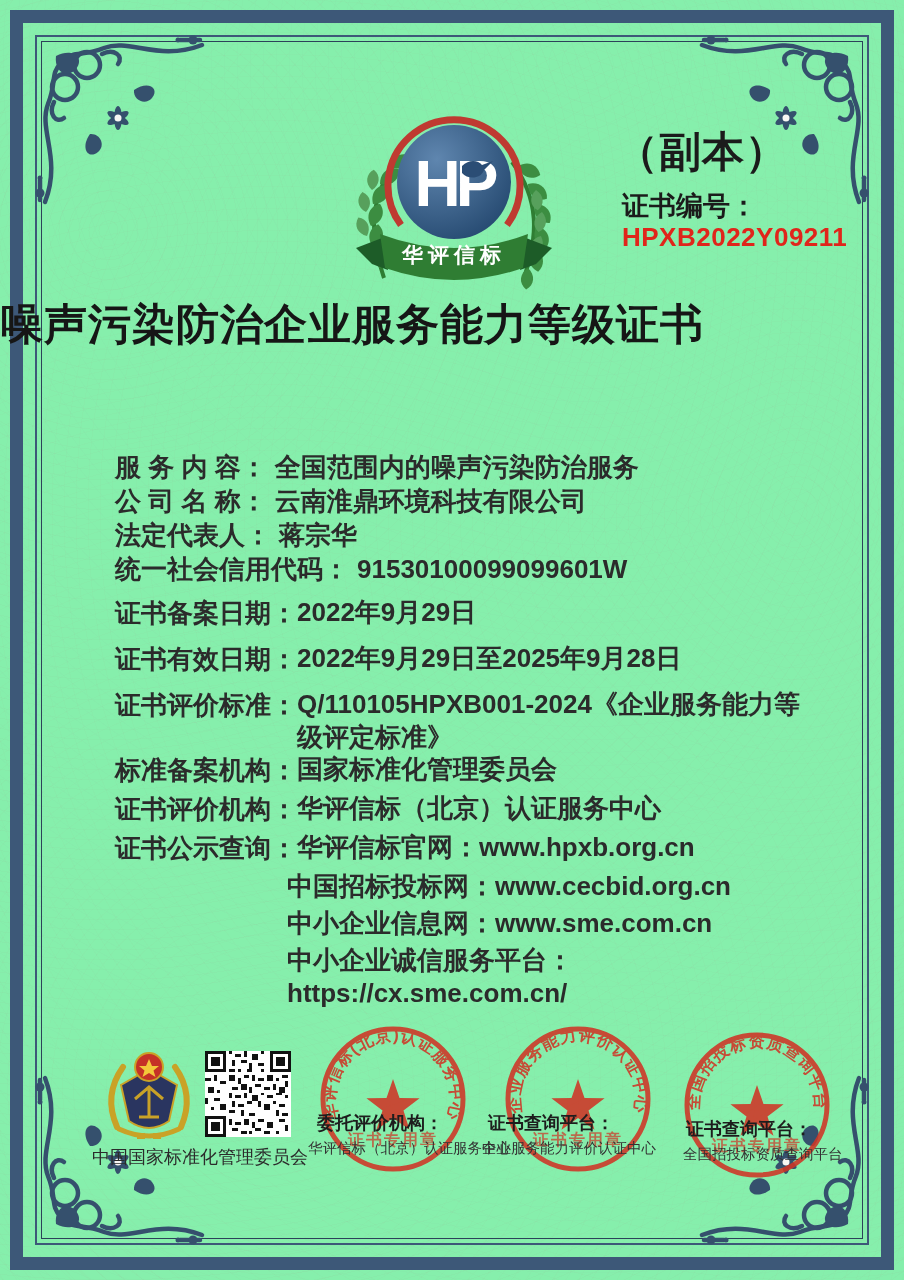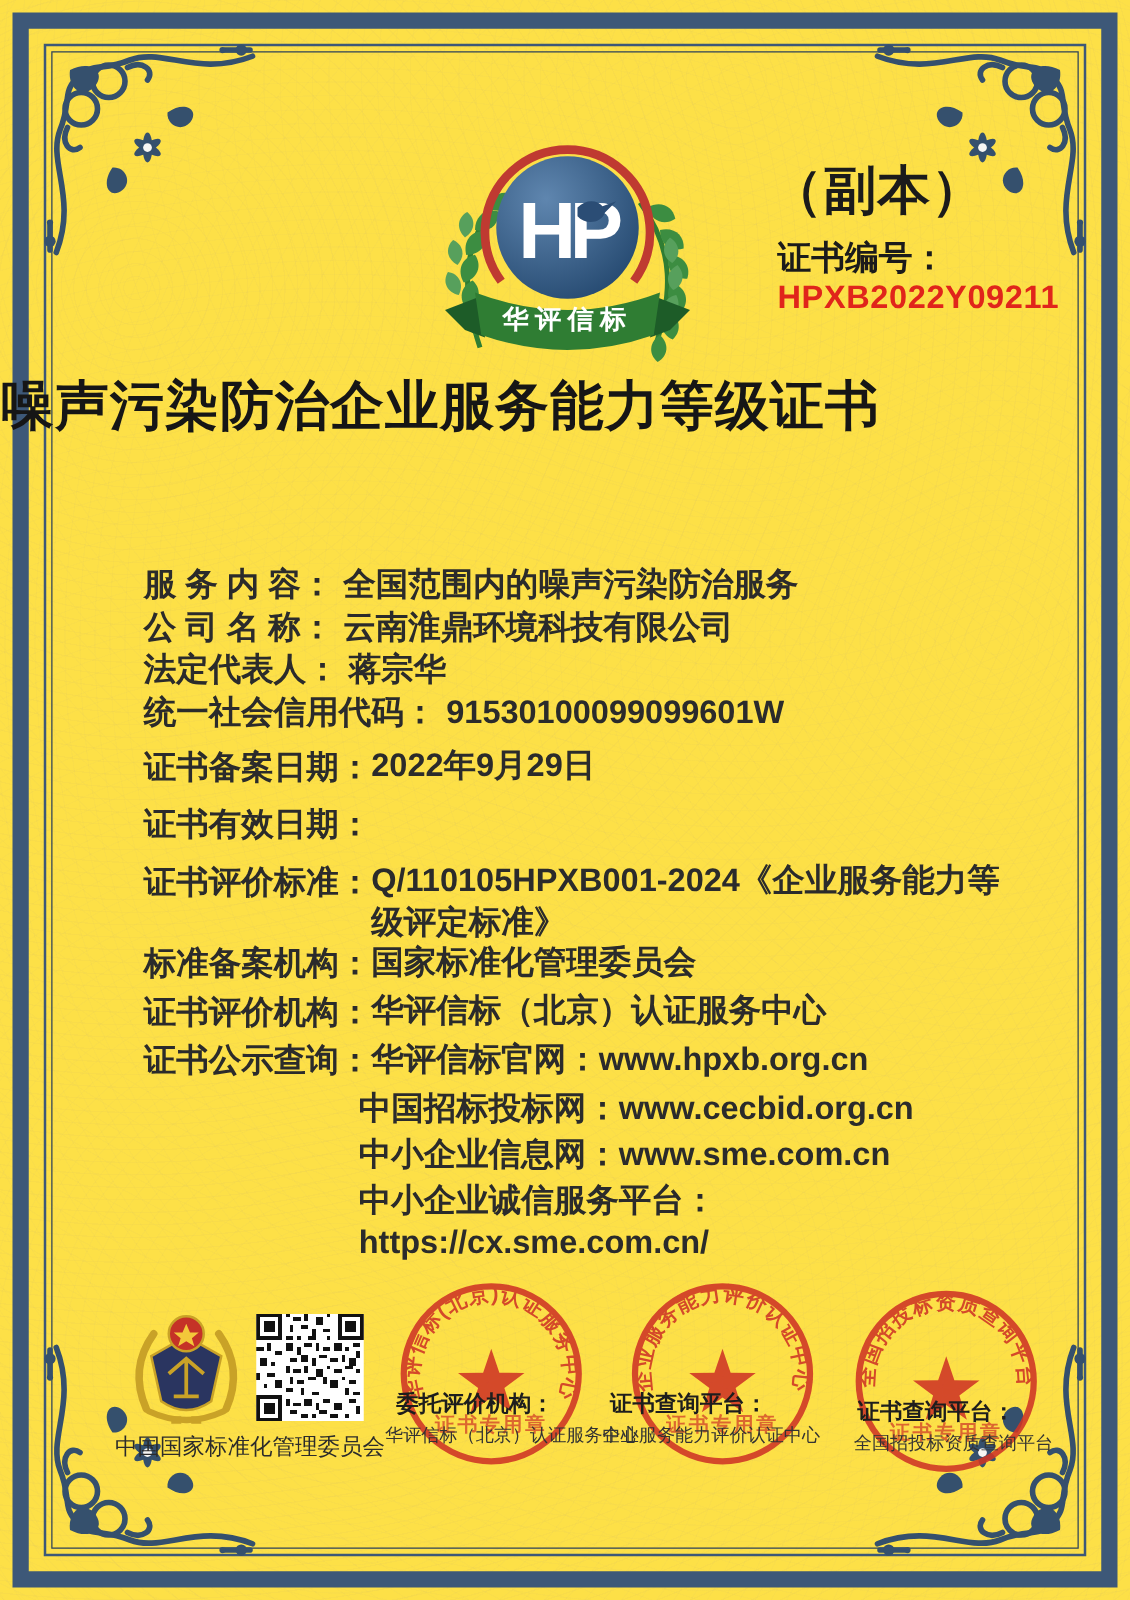--- a/index.html
+++ b/index.html
@@ -1,18 +1,18 @@
 <!DOCTYPE html>
 <html><head>
 <meta charset="utf-8">
 <style>
   html,body{margin:0;padding:0;background:#e9e9e9;}
   .page{
     position:relative;width:904px;height:1280px;overflow:hidden;
-    background:#fde047;
+    background:#86efac;
     font-family:"Liberation Sans", sans-serif;
     color:#262626;
   }
   
   .bg-pattern{
     position:absolute;inset:0;pointer-events:none;opacity:.55;
     background:
       repeating-radial-gradient(circle at 12% 18%, transparent 0 9px, rgba(168,150,132,.08) 9px 10px),
       repeating-radial-gradient(circle at 88% 40%, transparent 0 11px, rgba(168,150,132,.07) 11px 12px),
       repeating-radial-gradient(circle at 30% 85%, transparent 0 10px, rgba(168,150,132,.07) 10px 11px),
@@ -182,20 +182,21 @@
     <div class="row"><span class="lbl">统一社会信用代码：</span><span>91530100099099601W</span></div>
   </div>
 
   <div class="abs cols dates">
     <div class="row">
         <span class="lbl">证书备案日期：</span>
         <span class="val">2022年9月29日</span>
       </div>
     <div class="row">
         <span class="lbl">证书有效日期：</span>
+        <span class="val">2022年9月29日至2025年9月28日</span>
       </div>
     <div class="row">
         <span class="lbl">证书评价标准：</span>
         <span class="val">Q/110105HPXB001-2024《企业服务能力等级评定标准》</span>
       </div>
   </div>
 
   <div class="abs cols agencies">
     <div class="row">
         <span class="lbl">标准备案机构：</span>

